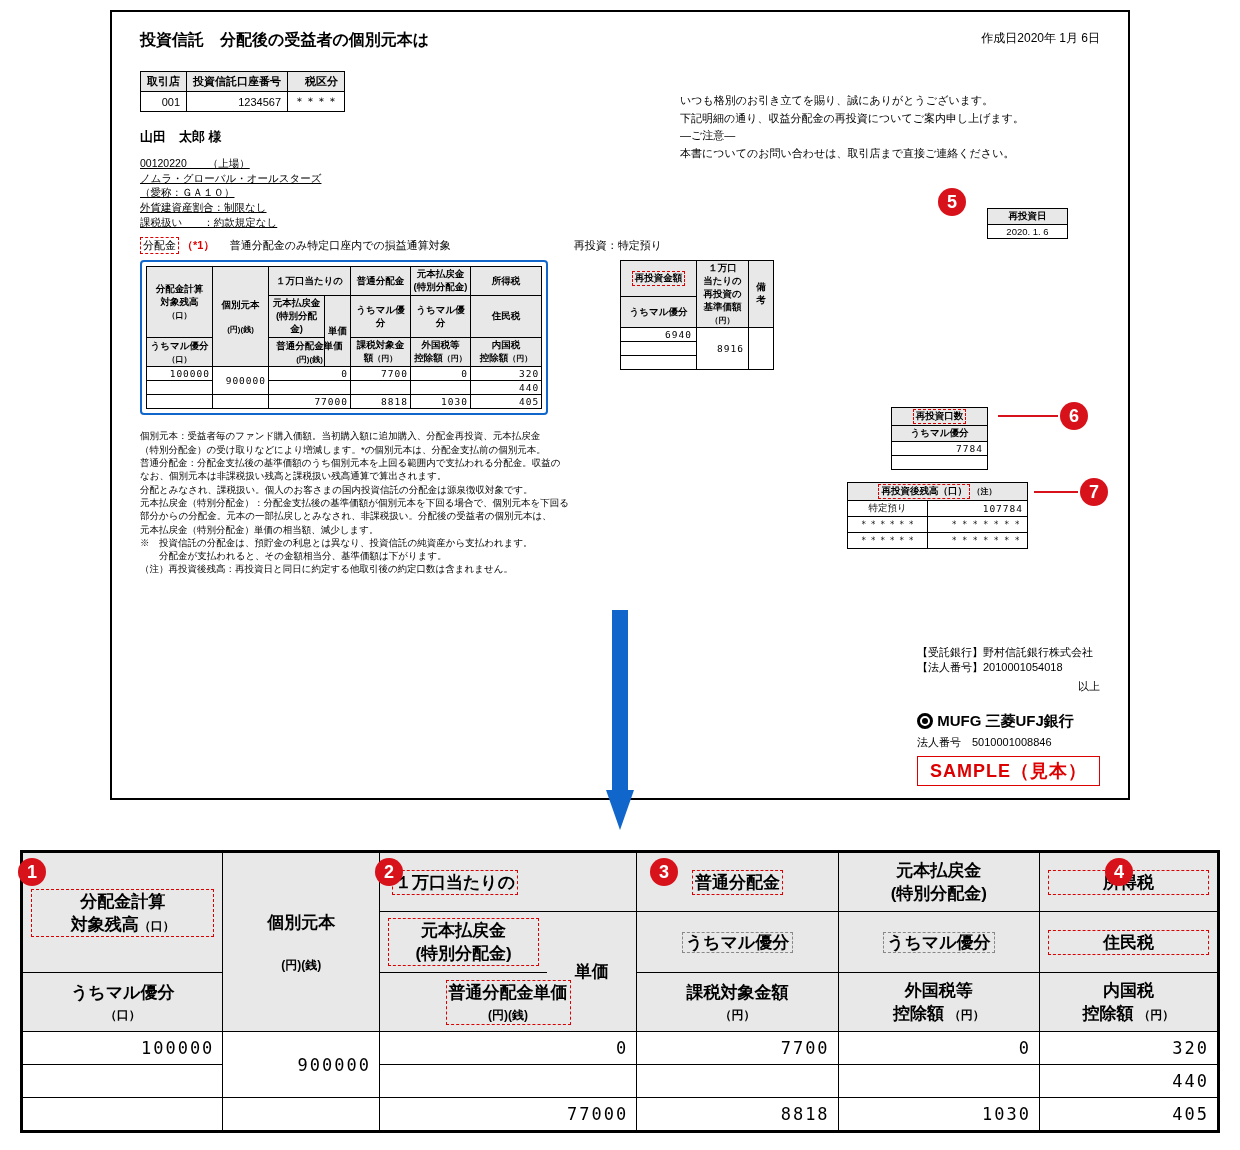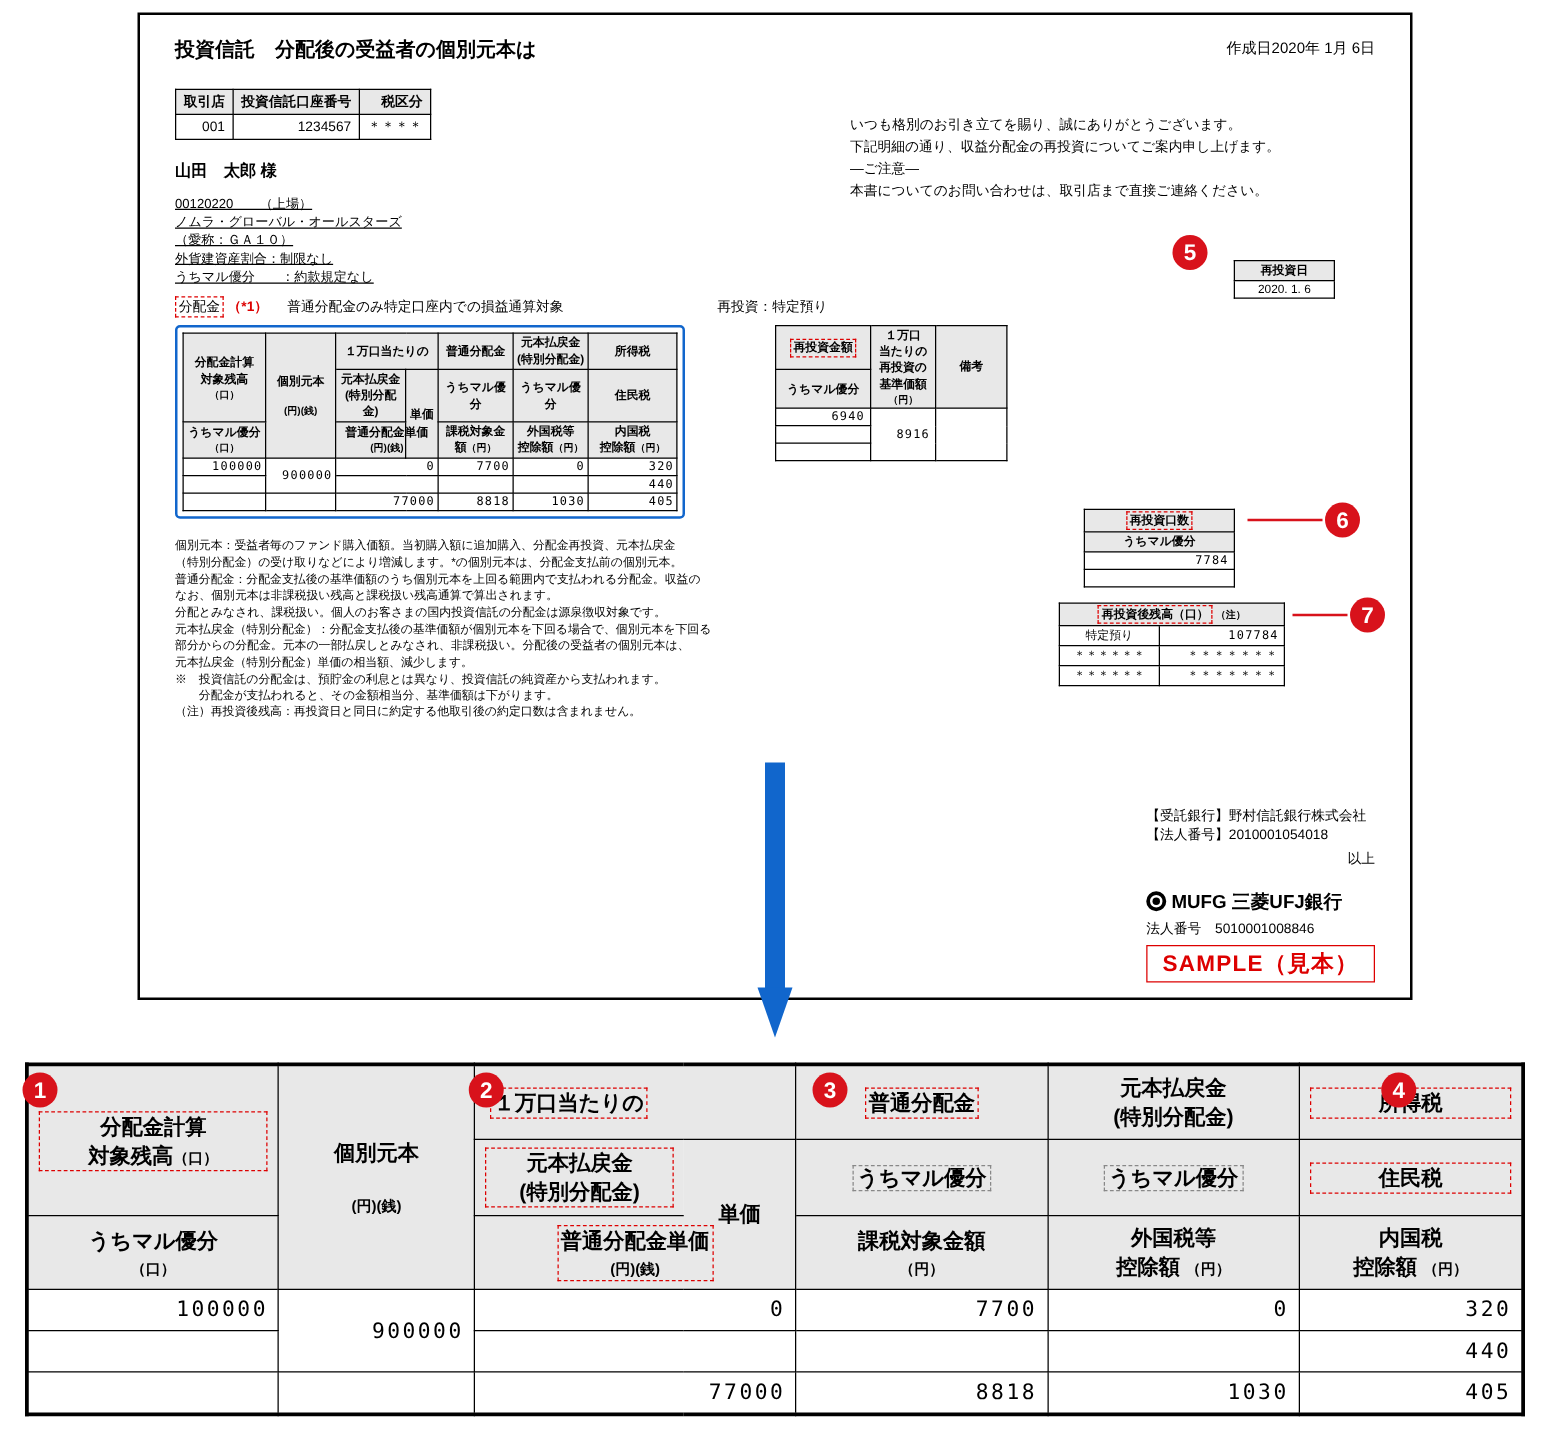--- a/index.html
+++ b/index.html
@@ -69,21 +69,21 @@
     <div>本書についてのお問い合わせは、取引店まで直接ご連絡ください。</div>
   </div>
 
   <div class="cust-name">山田　太郎 様</div>
 
   <div class="fund-info">
     <div>00120220　　（上場）</div>
     <div>ノムラ・グローバル・オールスターズ</div>
     <div>（愛称：ＧＡ１０）</div>
     <div>外貨建資産割合：制限なし</div>
-    <div>うちマル優分　　：約款規定なし</div>
+    <div>課税扱い　　：約款規定なし</div>
   </div>
 
   <table class="side-table" style="top:196px; right:60px;">
     <tbody>
         <tr>
           <th style="width:80px;">再投資日</th>
         </tr>
     <tr>
           <td>2020. 1. 6</td>
         </tr>
@@ -154,21 +154,21 @@
       </tbody>
         </table>
     </div>
 
     
     <table class="side-table" style="top:4px; left:480px;">
       <tbody>
           <tr>
         <th style="width:76px;"><span class="red-dash">再投資金額</span></th>
         <th rowspan="2" style="width:52px;"><span>１万口</span><br><span>当たりの</span><br><span>再投資の</span><br><span>基準価額</span><br><span style="font-size:8px;">（円）</span></th>
-        <th rowspan="2" style="width:57px;">備考</th>
+        <th rowspan="2" style="width:25px;">備考</th>
       </tr>
       <tr>
             <th>うちマル優分</th>
           </tr>
       <tr>
             <td class="ra">6940</td>
             <td rowspan="3" class="ra">8916</td>
             <td rowspan="3"></td>
           </tr>
       <tr class="dotted-row">
@@ -177,21 +177,21 @@
       <tr>
             <td>&nbsp;</td>
           </tr>
     </tbody>
       </table>
   </div>
 
   <table class="side-table" style="top:395px; right:140px;">
     <tbody>
         <tr>
-          <th style="width:120px;"><span class="red-dash">再投資口数</span></th>
+          <th style="width:96px;"><span class="red-dash">再投資口数</span></th>
         </tr>
     <tr>
           <th>うちマル優分</th>
         </tr>
     <tr>
           <td class="ra">7784</td>
         </tr>
     <tr class="dotted-row">
           <td>&nbsp;</td>
         </tr>

